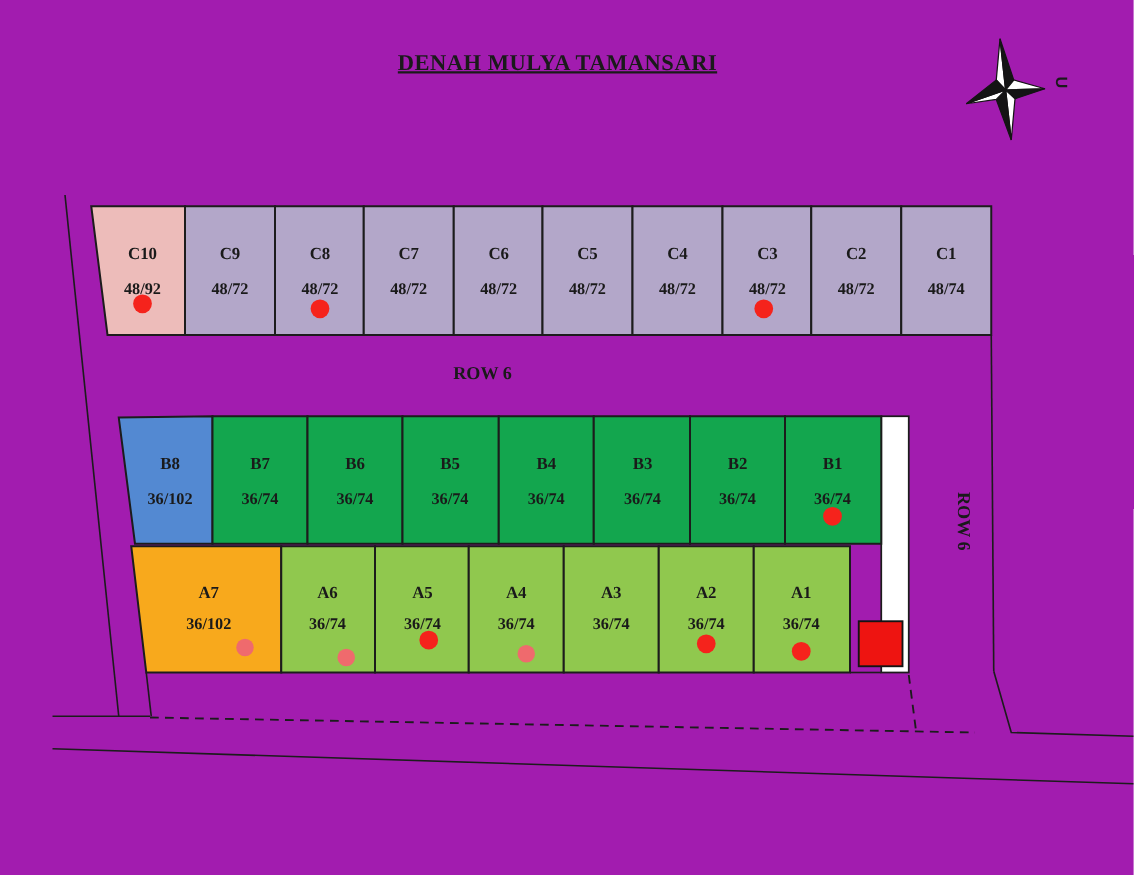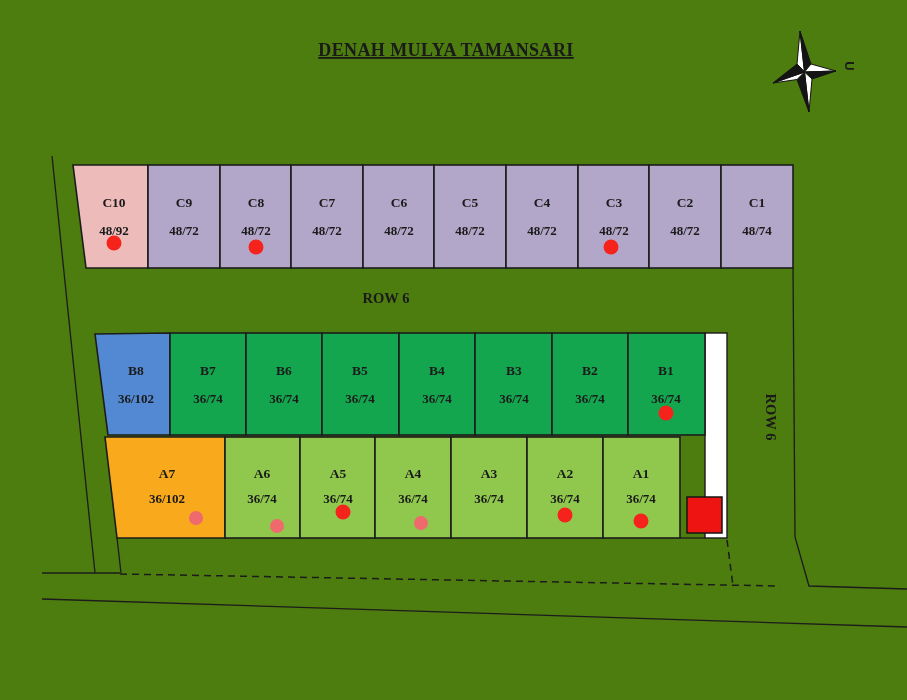--- a/index.html
+++ b/index.html
@@ -1,20 +1,20 @@
 <!DOCTYPE html>
 <html><head>
 <meta charset="utf-8">
 <style>
   html, body { margin: 0; padding: 0; background: #ffffff; }
   .page {
     position: relative;
     width: 907px;
     height: 700px;
-    background: #4d7c0f;
+    background: #a21caf;
     overflow: hidden;
     font-family: "Liberation Serif", serif;
   }
   svg text {
     font-family: "Liberation Serif", serif;
     fill: #1a1a1a;
   }
   .title-text {
     font-size: 18px;
     font-weight: bold;

